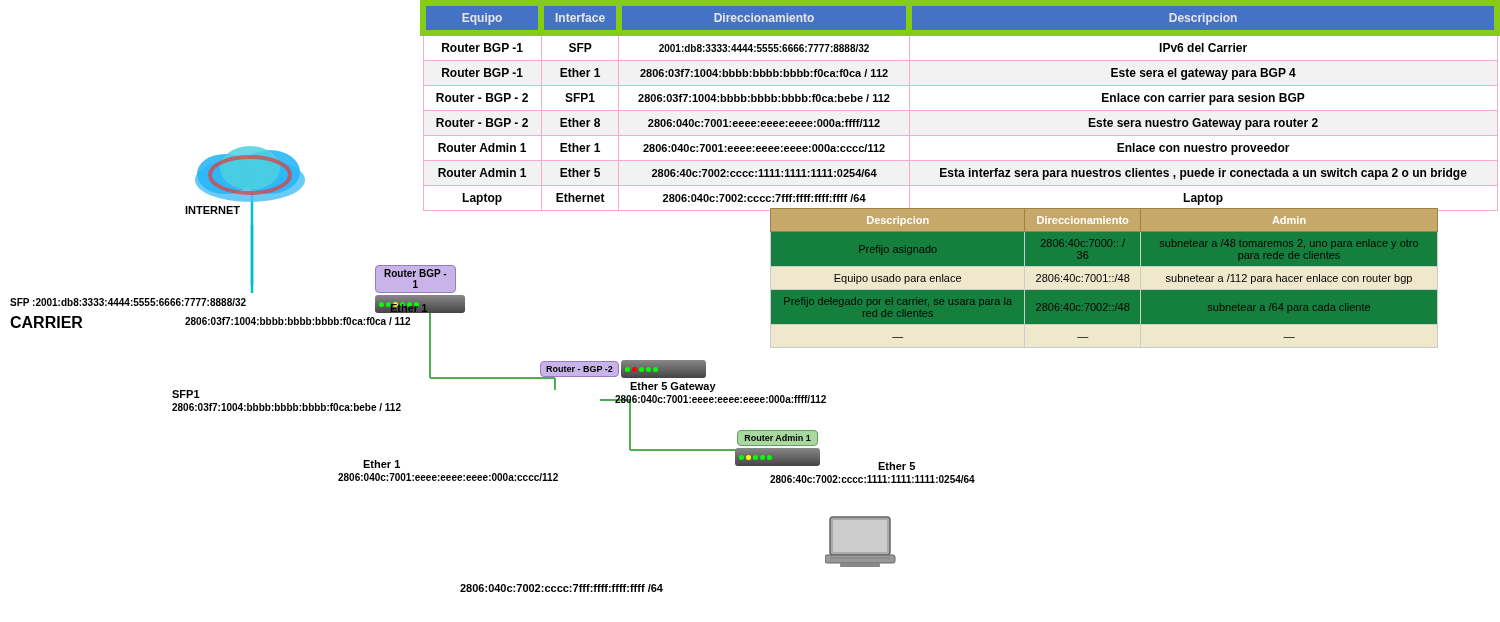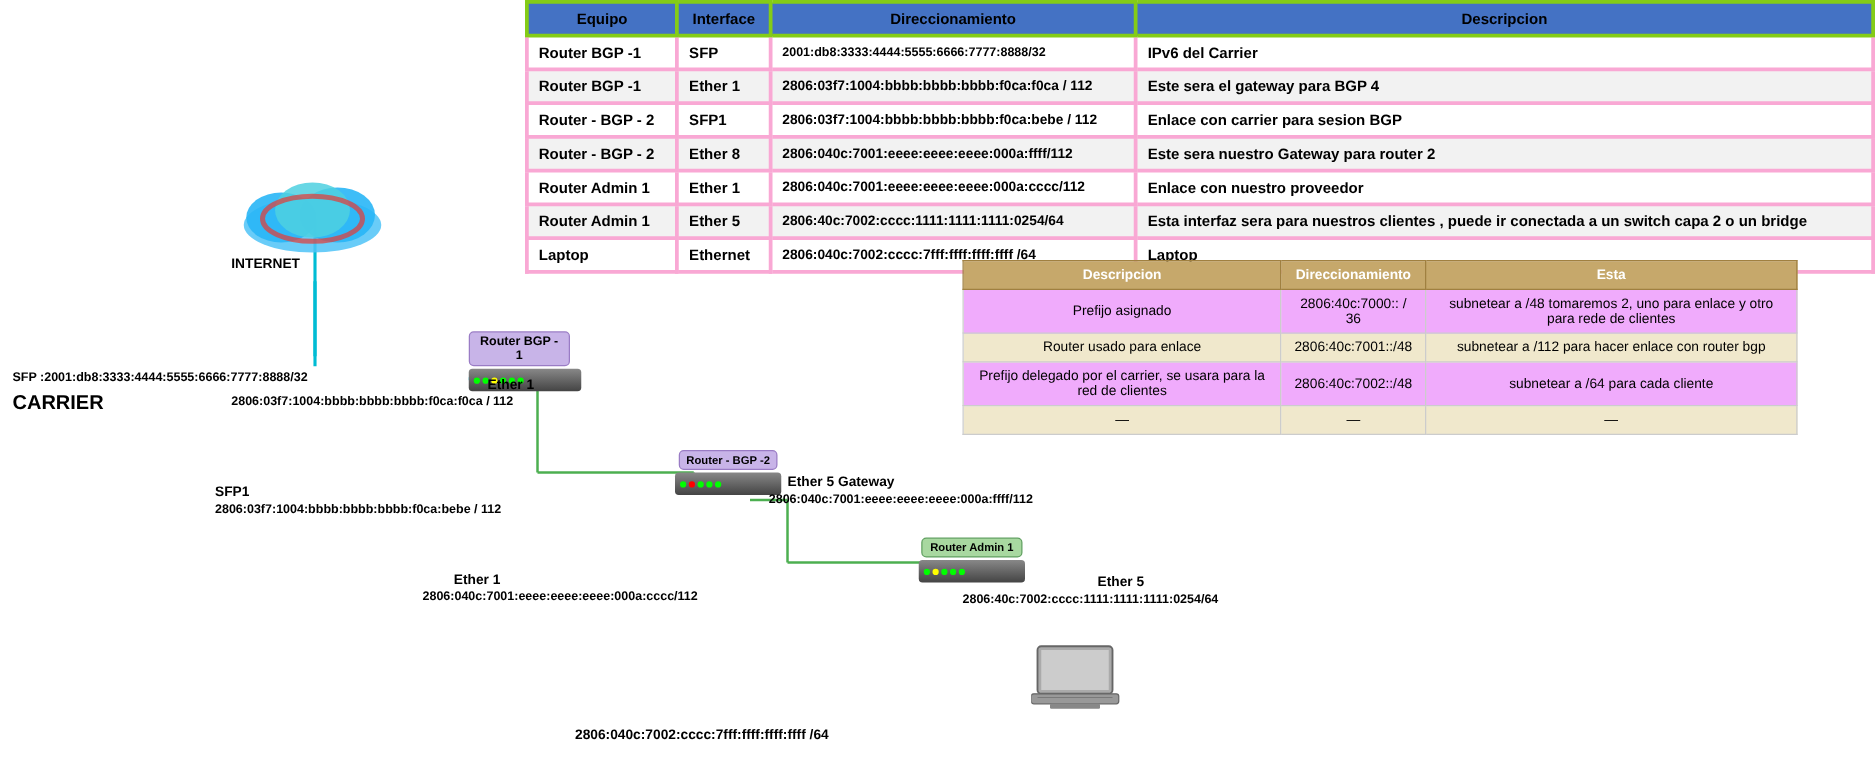--- a/index.html
+++ b/index.html
@@ -20,30 +20,30 @@
       width: 1080px;
     }
 
     table.main-table {
       width: 100%;
       border-collapse: collapse;
       font-size: 12px;
     }
     table.main-table th {
       background: #4472c4;
-      color: #000000;
+      color: #e5e5e5;
       padding: 5px 8px;
-      border: 3px solid #84cc16;
+      border: 6px solid #84cc16;
       text-align: center;
       font-weight: bold;
     }
     table.main-table td {
       padding: 5px 8px;
-      border: 3px solid #f9a8d4;
-      text-align: left;
+      border: 1px solid #f9a8d4;
+      text-align: center;
       background: #fff;
       font-weight: bold;
       font-size: 12px;
     }
     table.main-table tr:nth-child(even) td {
       background: #f2f2f2;
     }
 
     
     .table2-container {
@@ -62,21 +62,21 @@
       color: #fff;
       padding: 5px 8px;
       border: 1px solid #a08040;
       text-align: center;
       font-weight: bold;
     }
     table.second-table td {
       padding: 5px 8px;
       border: 1px solid #ccc;
       text-align: center;
-      background: #f0abfc;
+      background: #15803d;
       font-size: 11px;
     }
     table.second-table tr:nth-child(even) td {
       background: #f0e8cc;
     }
 
     
     .diagram {
       position: absolute;
       top: 0;
@@ -169,31 +169,31 @@
       </tbody>
   </table>
 </div>
 
 <div class="table2-container">
   <table class="second-table">
     <thead>
       <tr>
         <th>Descripcion</th>
         <th>Direccionamiento</th>
-        <th>Esta</th>
+        <th>Admin</th>
       </tr>
     </thead>
     <tbody id="second-tbody">
     <tr>
           <td>Prefijo asignado</td>
           <td>2806:40c:7000:: / 36</td>
           <td>subnetear a /48  tomaremos 2, uno para enlace y otro para rede de clientes</td>
         </tr>
         <tr>
-          <td>Router usado para enlace</td>
+          <td>Equipo usado para enlace</td>
           <td>2806:40c:7001::/48</td>
           <td>subnetear a /112 para hacer enlace con router bgp</td>
         </tr>
         <tr>
           <td>Prefijo delegado por el carrier, se usara para la red de clientes</td>
           <td>2806:40c:7002::/48</td>
           <td>subnetear a /64 para cada cliente</td>
         </tr>
         <tr>
           <td>—</td>
@@ -257,21 +257,21 @@
       <div style="width:5px;height:5px;background:#0f0;border-radius:50%;"></div>
     </div>
   </div>
 
   <div style="position:absolute; top:302px; left:390px; font-size:11px; font-weight:bold; white-space:nowrap;">Ether 1</div>
   <div style="position:absolute; top:316px; left:185px; font-size:10px; font-weight:bold; white-space:nowrap;">2806:03f7:1004:bbbb:bbbb:bbbb:f0ca:f0ca / 112</div>
 
   <div style="position:absolute; top:388px; left:172px; font-size:11px; font-weight:bold;">SFP1</div>
   <div style="position:absolute; top:402px; left:172px; font-size:10px; font-weight:bold; white-space:nowrap;">2806:03f7:1004:bbbb:bbbb:bbbb:f0ca:bebe / 112</div>
 
-  <div style="position:absolute; top:360px; left:540px; display:flex; flex-direction:column; align-items:center; gap:2px;">
+  <div style="position:absolute; top:360px; left:540px; display:flex; flex-direction:row; align-items:center; gap:2px;">
     <div class="router-label-box" style="font-size:9px; padding:2px 5px;">Router - BGP -2</div>
     <div style="width:85px; height:18px; background:linear-gradient(to bottom,#888,#444); border-radius:3px; display:flex; align-items:center; padding:0 4px; gap:2px;">
       <div style="width:5px;height:5px;background:#0f0;border-radius:50%;"></div>
       <div style="width:5px;height:5px;background:#f00;border-radius:50%;"></div>
       <div style="width:5px;height:5px;background:#0f0;border-radius:50%;"></div>
       <div style="width:5px;height:5px;background:#0f0;border-radius:50%;"></div>
       <div style="width:5px;height:5px;background:#0f0;border-radius:50%;"></div>
     </div>
   </div>
 

